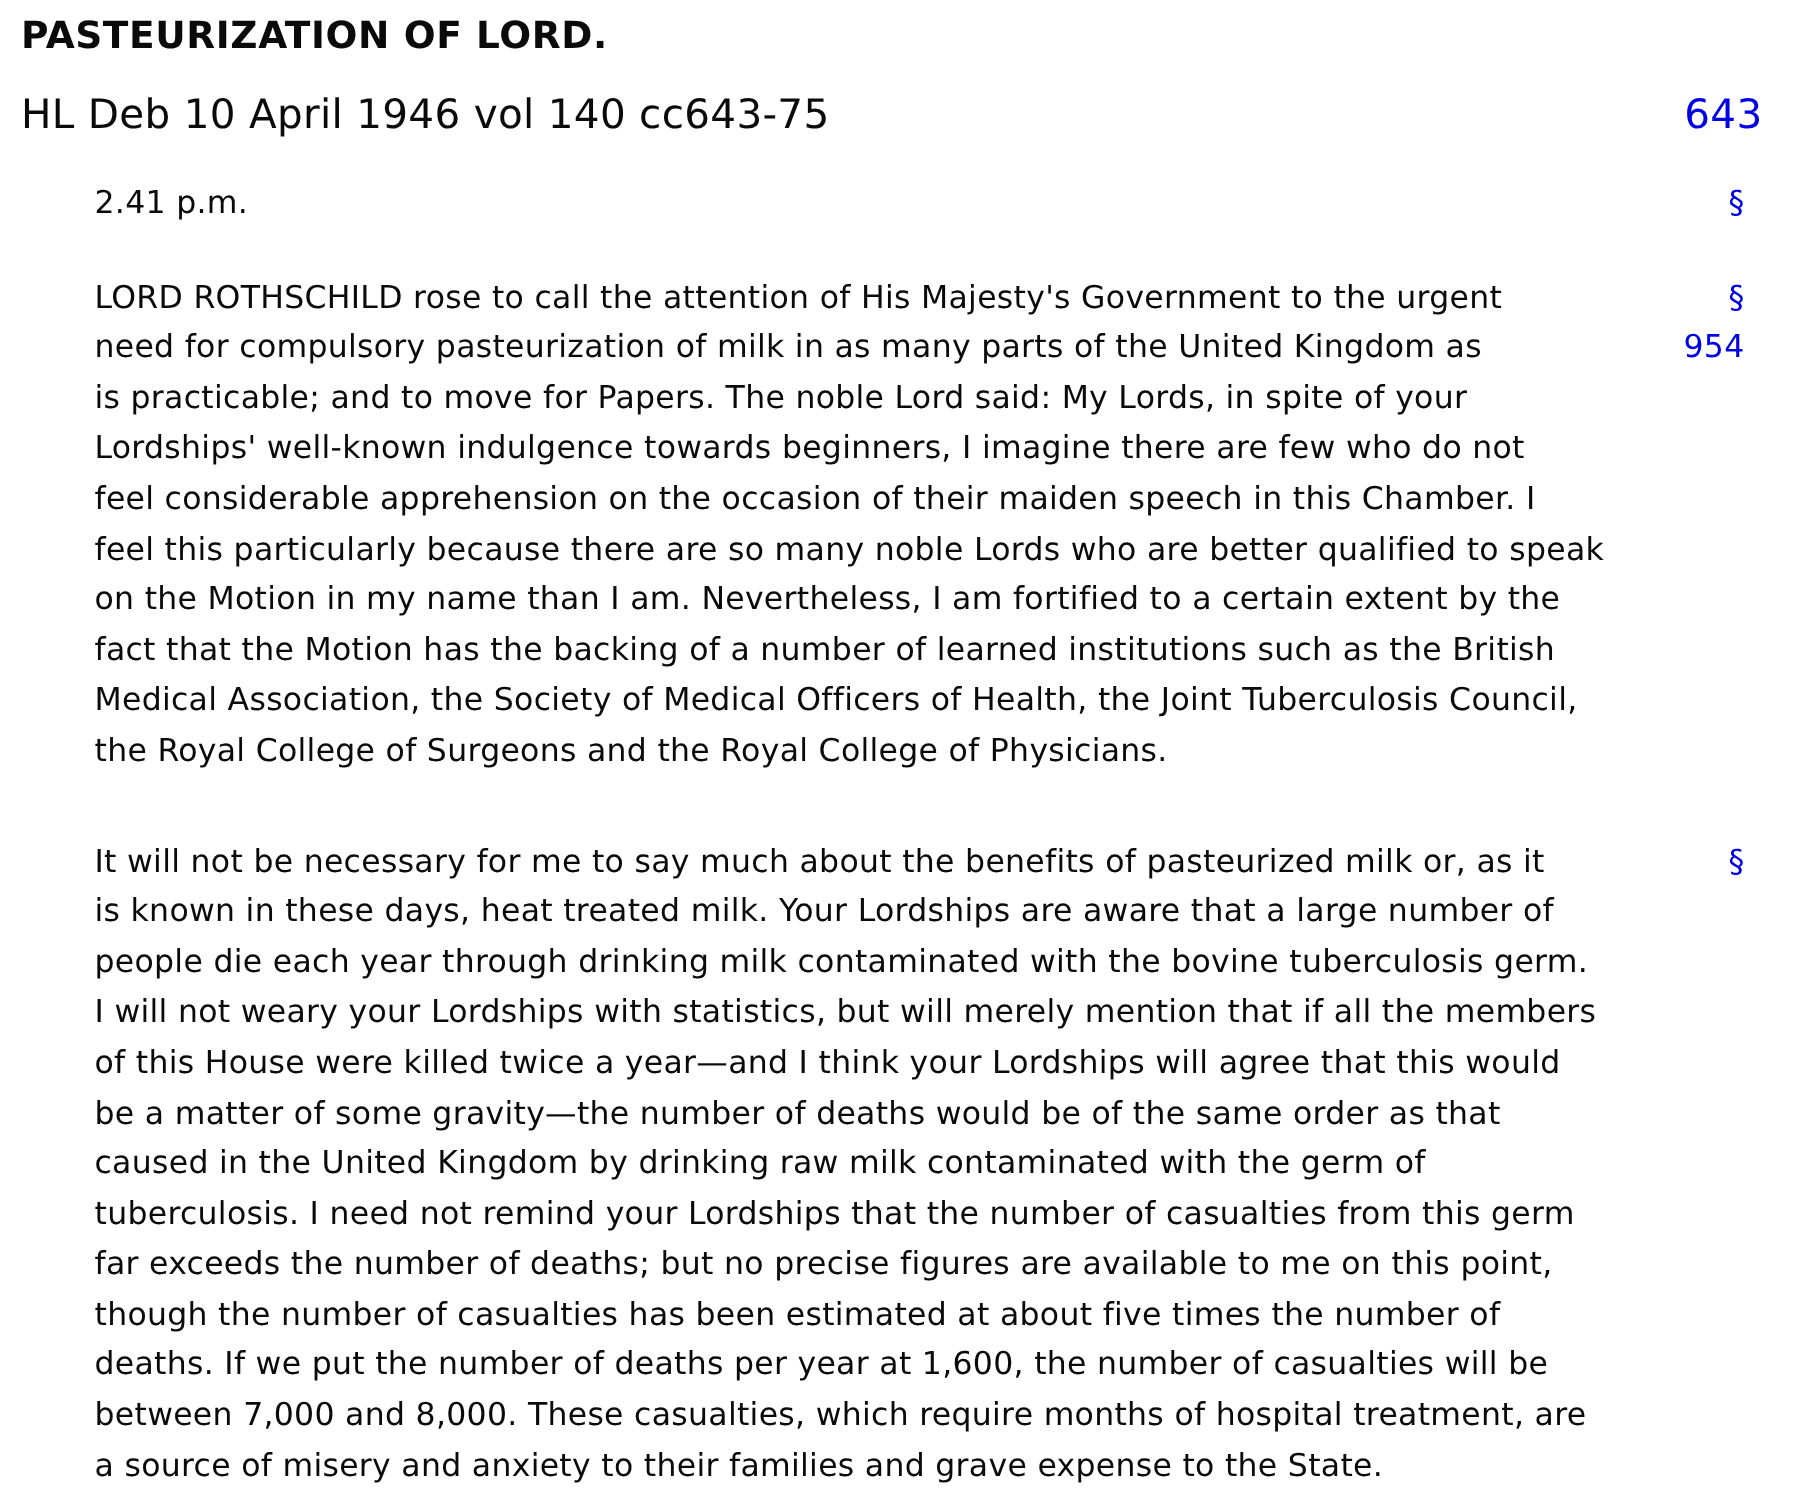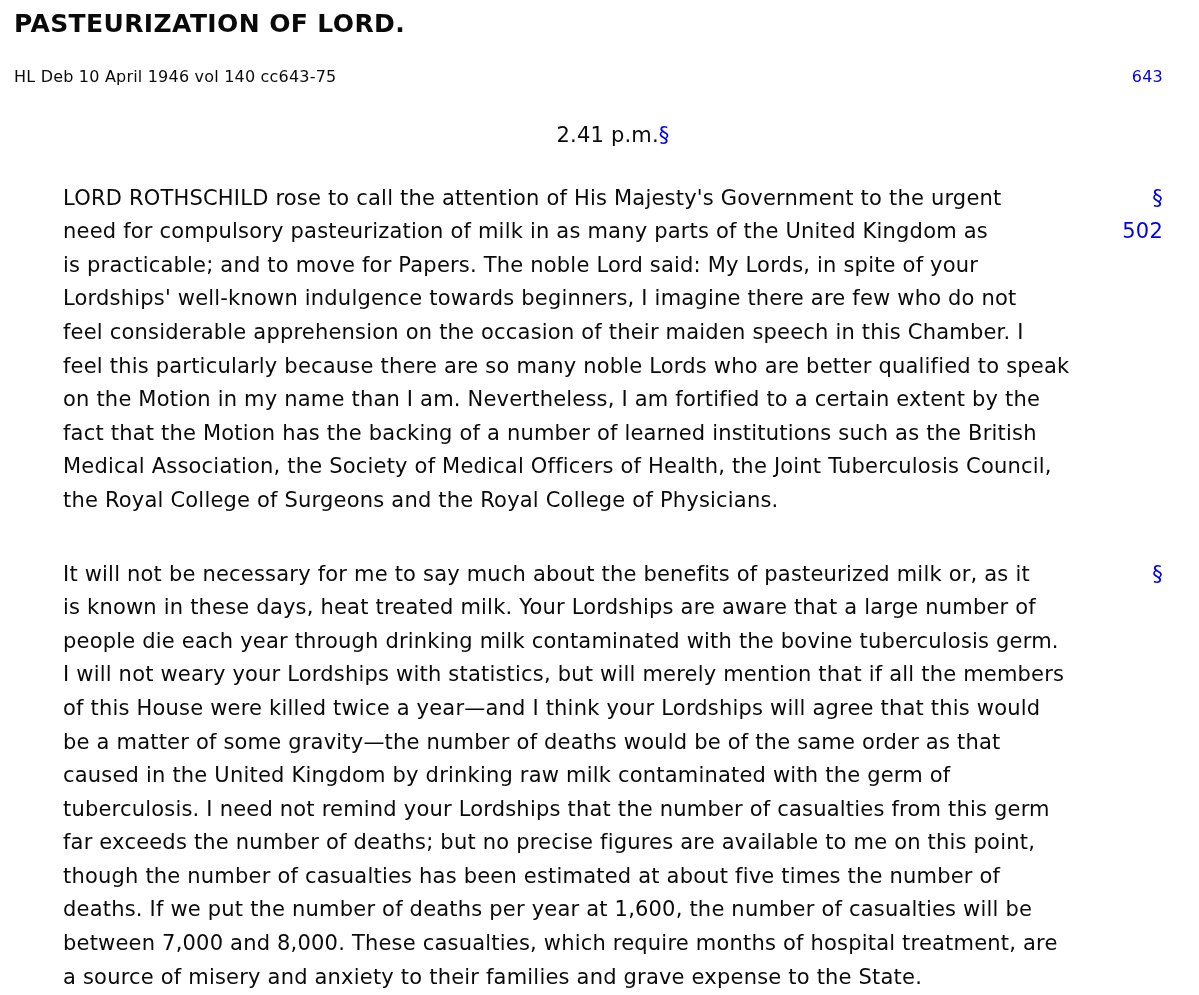--- a/index.html
+++ b/index.html
@@ -17,41 +17,41 @@
     margin: 10px 36px 0 14px;
     font-size: 25px;
     font-weight: bold;
     letter-spacing: 0.4px;
     line-height: 28px;
   }
   .meta-row {
     display: flex;
     justify-content: space-between;
     align-items: baseline;
-    margin: 26px 36px 0 14px;
-    font-size: 16px;
+    margin: 26px 24px 0 14px;
+    font-size: 27px;
     line-height: 26px;
     letter-spacing: 0.2px;
   }
   a.blue-link {
     color: var(--link);
     text-decoration: none;
     cursor: pointer;
   }
   .content-row {
     position: relative;
     margin: 0 36px 0 63px;
     font-size: 21px;
     line-height: 33.6px;
     letter-spacing: 0.2px;
   }
   .time-row {
     margin-top: 29px;
     display: flex;
-    justify-content: center;
+    justify-content: space-between;
     align-items: baseline;
   }
   .para { margin-top: 29px; }
   .para + .para { margin-top: 40px; }
   .para p {
     margin: 0;
     white-space: pre-line;
     max-width: 1100px;
   }
   .gutter {
@@ -86,21 +86,21 @@
 is practicable; and to move for Papers. The noble Lord said: My Lords, in spite of your
 Lordships' well-known indulgence towards beginners, I imagine there are few who do not
 feel considerable apprehension on the occasion of their maiden speech in this Chamber. I
 feel this particularly because there are so many noble Lords who are better qualified to speak
 on the Motion in my name than I am. Nevertheless, I am fortified to a certain extent by the
 fact that the Motion has the backing of a number of learned institutions such as the British
 Medical Association, the Society of Medical Officers of Health, the Joint Tuberculosis Council,
 the Royal College of Surgeons and the Royal College of Physicians.</p>
   <span class="gutter">
     <a class="blue-link">§</a>
-    <a class="blue-link">502</a>
+    <a class="blue-link">954</a>
   </span>
 </div>
 
 <div class="content-row para">
   <p>It will not be necessary for me to say much about the benefits of pasteurized milk or, as it
 is known in these days, heat treated milk. Your Lordships are aware that a large number of
 people die each year through drinking milk contaminated with the bovine tuberculosis germ.
 I will not weary your Lordships with statistics, but will merely mention that if all the members
 of this House were killed twice a year—and I think your Lordships will agree that this would
 be a matter of some gravity—the number of deaths would be of the same order as that

